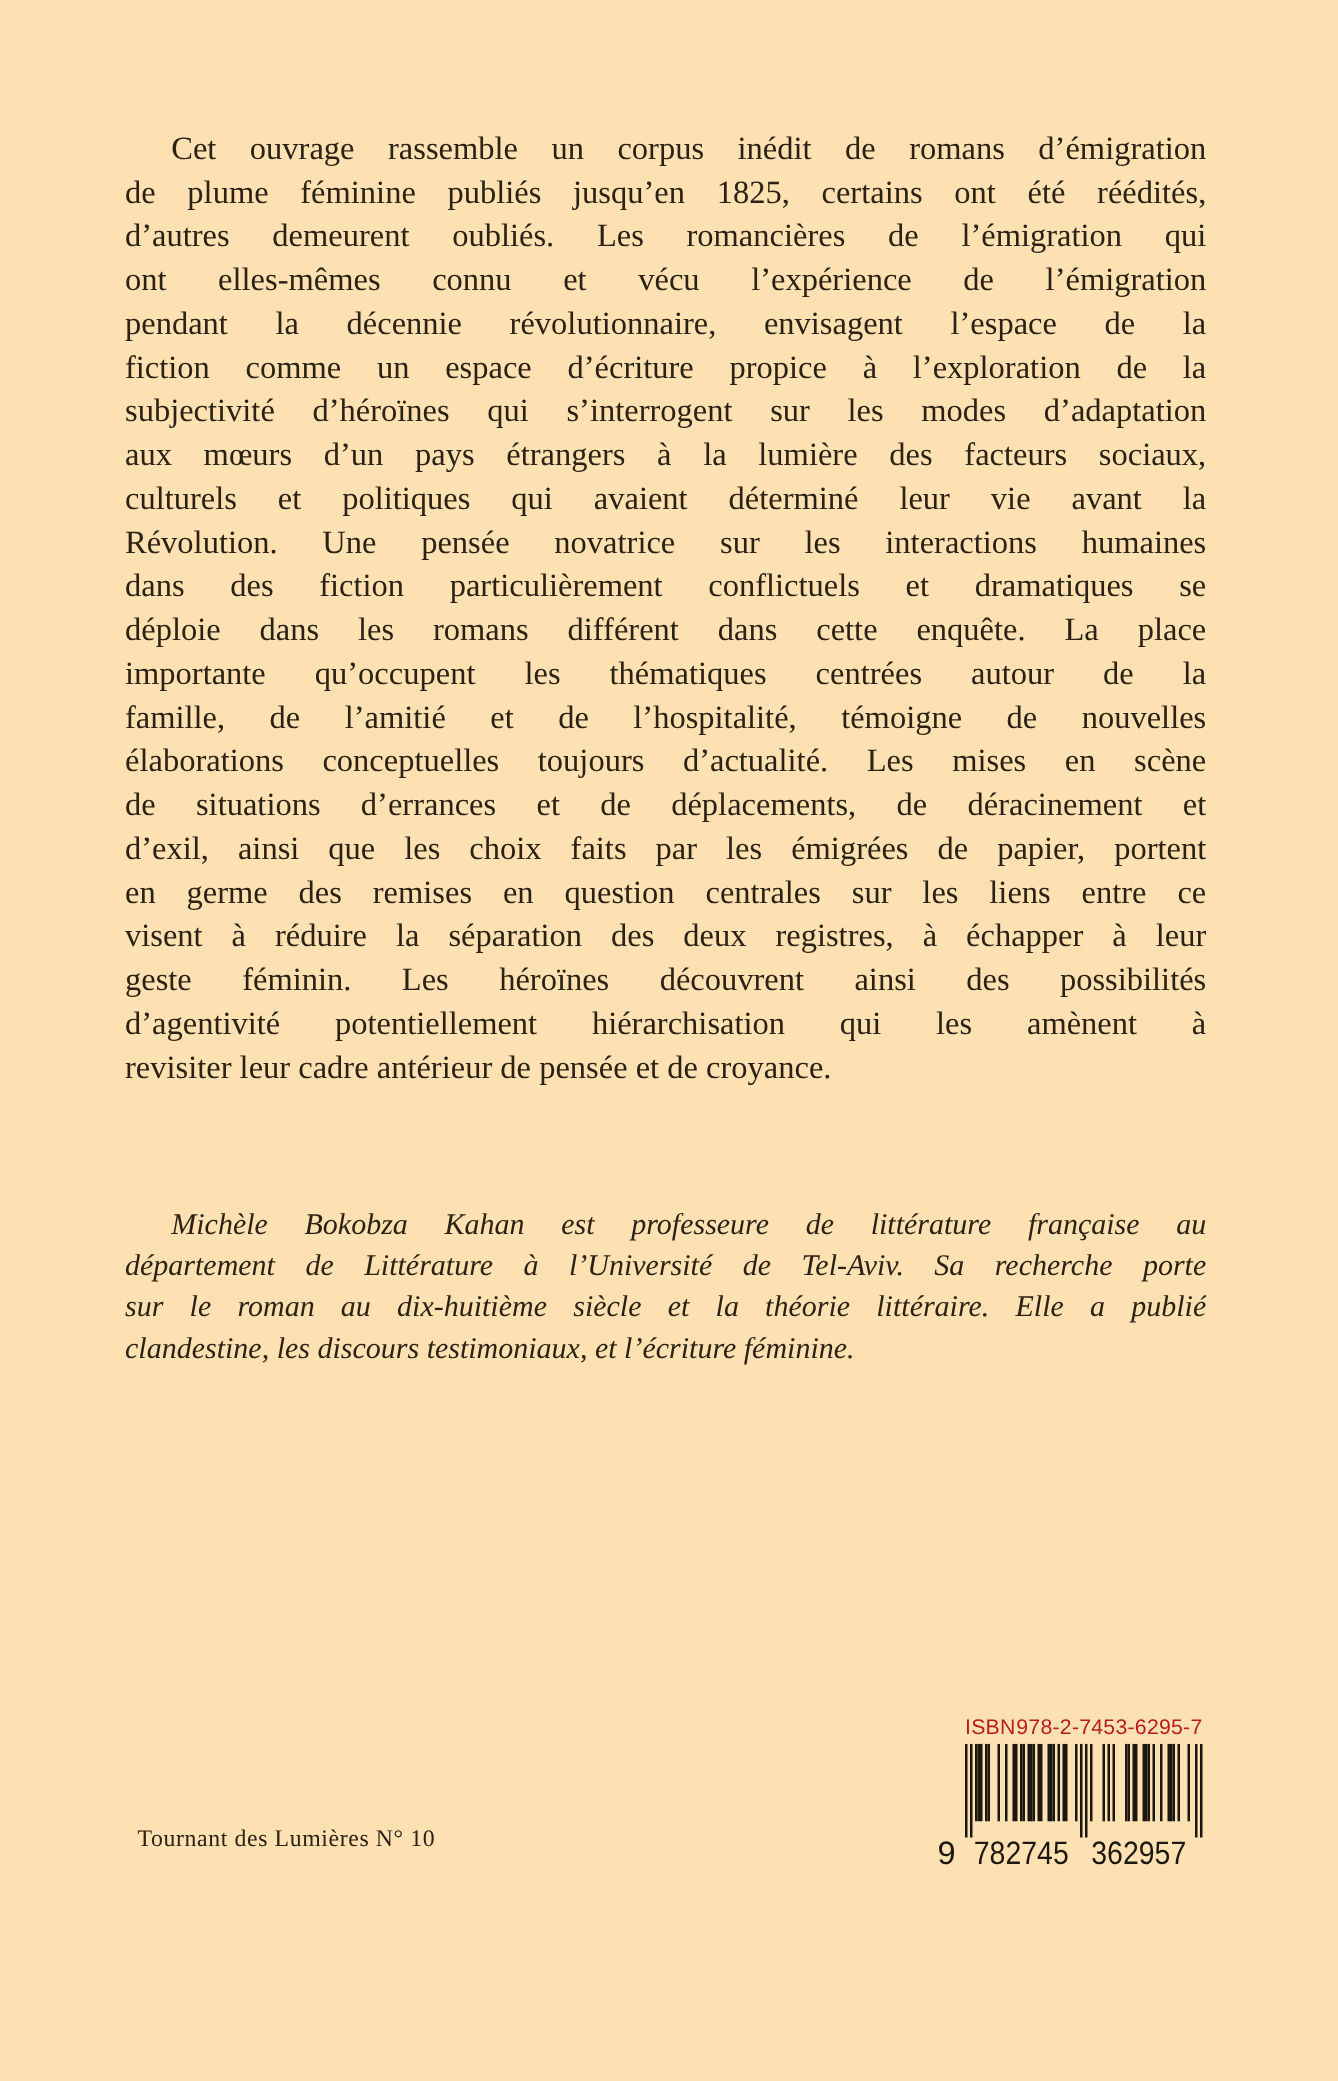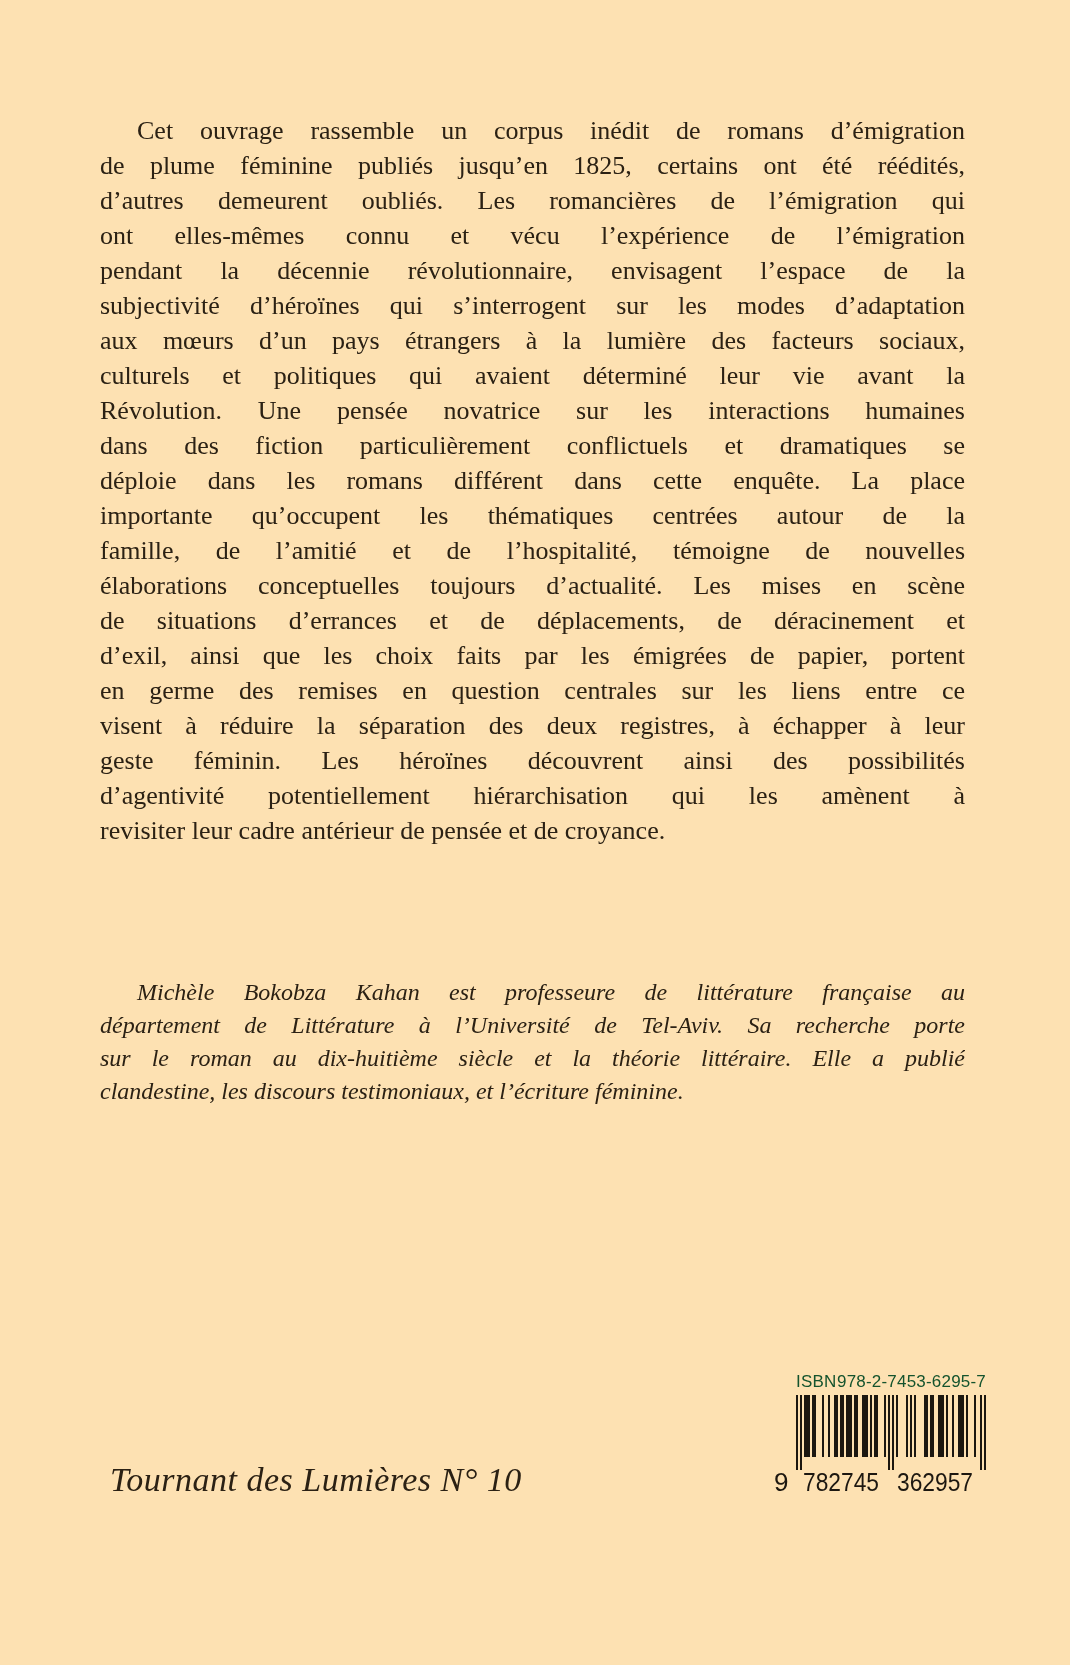--- a/index.html
+++ b/index.html
@@ -8,21 +8,21 @@
     background: #fde1b2;
     font-family: "Liberation Serif", serif;
     overflow: hidden;
   }
   .page {
     position: relative;
     width: 1070px; height: 1665px;
     color: #2b2114;
   }
   
-  .jblock { position: absolute; left: 100px; width: 865px; margin-top: 12px; }
+  .jblock { position: absolute; left: 100px; width: 865px; }
   .jblock .tline {
     text-align: justify;
     text-align-last: justify;
     overflow: hidden;
     white-space: normal;
   }
   .jblock .tline.first { text-indent: 37px; }
   .jblock .tline.last { text-align-last: left; }
 
   .synopsis {
@@ -36,30 +36,29 @@
     top: 964px;
     font-size: 24px;
     line-height: 33px;
     font-style: italic;
   }
   .bio .tline { height: 33px; }
 
   .series-title {
     position: absolute;
     left: 110px; top: 1461px;
-    font-style: italic;
-    font-size: 34px;
+    font-size: 19px;
     letter-spacing: 0.5px;
   }
 
   .barcode {
     position: absolute;
-    left: 772px; top: 1372px;
+    left: 748px; top: 1372px;
     width: 216px;
-    color: #14532d;
+    color: #b91c1c;
   }
   .isbn-line {
     margin-left: 24px;
     width: 190px;
     display: flex;
     justify-content: space-between;
     font-family: "Liberation Sans", sans-serif;
     font-size: 17px;
     letter-spacing: 0.2px;
     white-space: nowrap;
@@ -76,20 +75,21 @@
 <body style="background: rgb(253, 225, 178);">
 
 <div class="page" style="color: rgb(43, 33, 20);">
 
   <div class="jblock synopsis">
       <div class="tline first">Cet ouvrage rassemble un corpus inédit de romans d’émigration</div>
       <div class="tline">de plume féminine publiés jusqu’en 1825, certains ont été réédités,</div>
       <div class="tline">d’autres demeurent oubliés. Les romancières de l’émigration qui</div>
       <div class="tline">ont elles-mêmes connu et vécu l’expérience de l’émigration</div>
       <div class="tline">pendant la décennie révolutionnaire, envisagent l’espace de la</div>
+      <div class="tline">fiction comme un espace d’écriture propice à l’exploration de la</div>
       <div class="tline">subjectivité d’héroïnes qui s’interrogent sur les modes d’adaptation</div>
       <div class="tline">aux mœurs d’un pays étrangers à la lumière des facteurs sociaux,</div>
       <div class="tline">culturels et politiques qui avaient déterminé leur vie avant la</div>
       <div class="tline">Révolution. Une pensée novatrice sur les interactions humaines</div>
       <div class="tline">dans des fiction particulièrement conflictuels et dramatiques se</div>
       <div class="tline">déploie dans les romans différent dans cette enquête. La place</div>
       <div class="tline">importante qu’occupent les thématiques centrées autour de la</div>
       <div class="tline">famille, de l’amitié et de l’hospitalité, témoigne de nouvelles</div>
       <div class="tline">élaborations conceptuelles toujours d’actualité. Les mises en scène</div>
       <div class="tline">de situations d’errances et de déplacements, de déracinement et</div>

